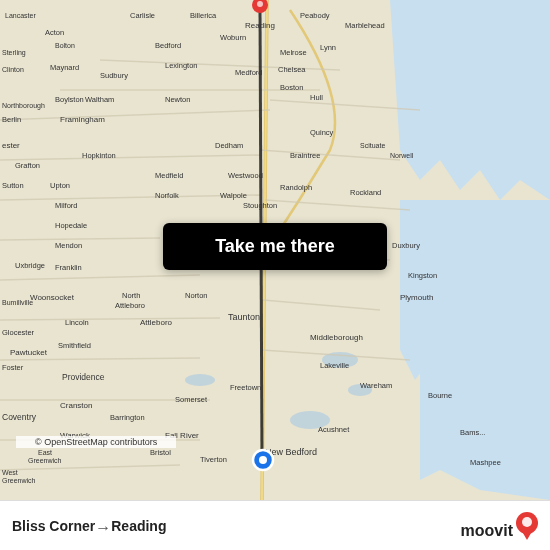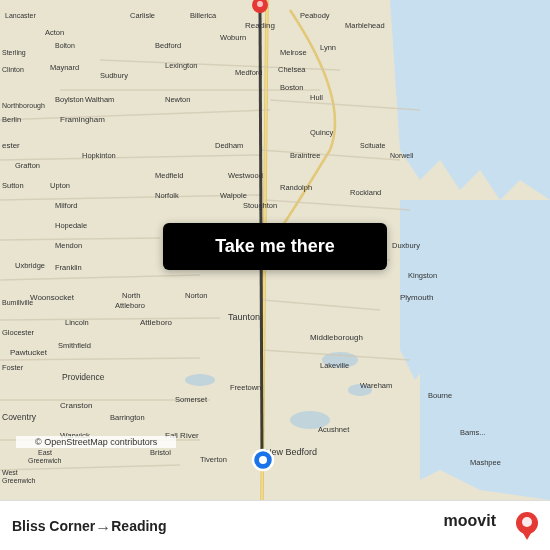--- a/index.html
+++ b/index.html
@@ -70,22 +70,22 @@
       color: #222;
     }
 
     .route-arrow {
       font-size: 16px;
       color: #555;
     }
 
     #moovit-logo {
       display: flex;
-      align-items: flex-start;
-      gap: 20px;
+      align-items: flex-end;
+      gap: 3px;
     }
 
     #osm-attribution {
       position: absolute;
       bottom: 52px;
       left: 16px;
       background: rgba(255,255,255,0.8);
       font-size: 9px;
       color: #333;
       padding: 1px 19px;

